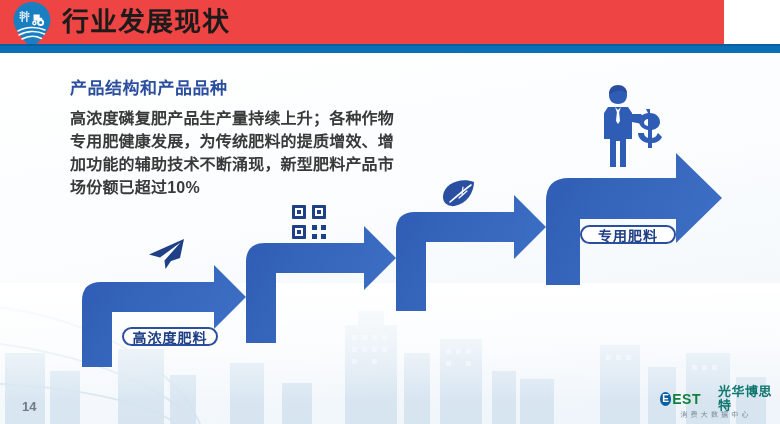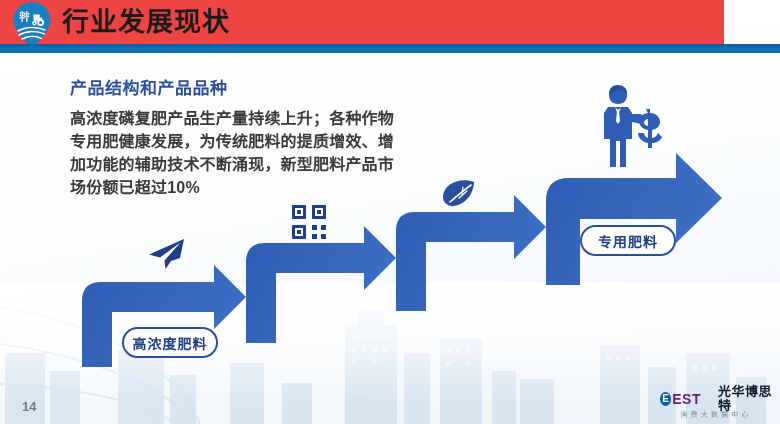--- a/index.html
+++ b/index.html
@@ -119,21 +119,21 @@
     border: 2px solid #2a4fa0;
     border-radius: 999px;
     background: rgba(255,255,255,0.94);
     color: #1f3f86;
     font-size: 14px;
     font-weight: bold;
     letter-spacing: 1px;
     display: flex;
     align-items: center;
     justify-content: center;
-    height: 31px;
+    height: 19px;
     box-sizing: border-box;
     white-space: nowrap;
   }
 
   
   .deco {
     position: absolute;
   }
 
   
@@ -153,41 +153,41 @@
     height: 27px;
   }
   .brand-top {
     display: flex;
     align-items: center;
     height: 17px;
   }
   .brand-best {
     font-size: 14px;
     font-weight: bold;
-    color: #701a75;
+    color: #15803d;
     letter-spacing: .5px;
     line-height: 14px;
   }
   .brand-e {
     display: inline-block;
     width: 14px;
     height: 14px;
     border-radius: 50%;
     background: #0a5f9e;
     color: #ffffff;
     font-size: 10px;
     font-weight: bold;
     text-align: center;
     line-height: 14px;
     margin-right: 1px;
   }
   .brand-cn {
     font-size: 13px;
     font-weight: bold;
-    color: #0f172a;
+    color: #0f766e;
     margin-left: 17px;
     letter-spacing: .5px;
     line-height: 14px;
   }
   .brand-sub {
     font-size: 7px;
     color: #7a8796;
     letter-spacing: 3.2px;
     text-align: center;
     margin-top: 2px;

